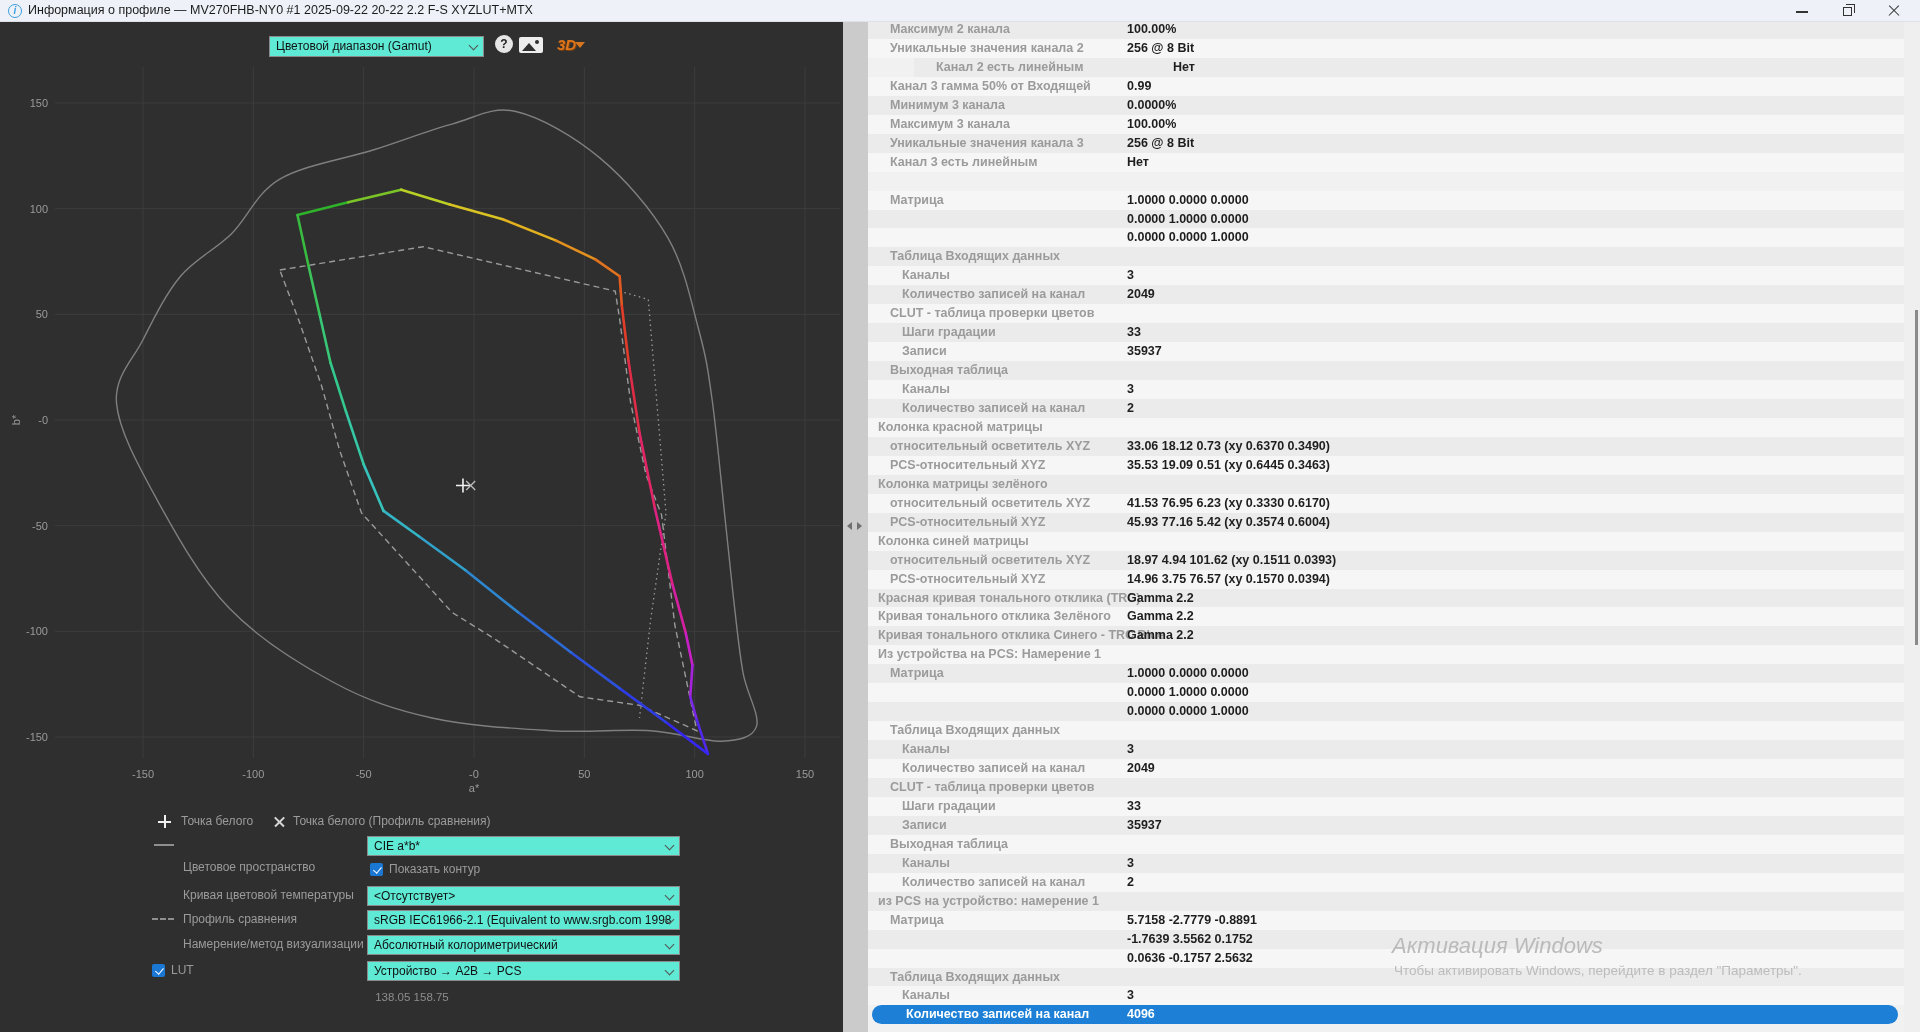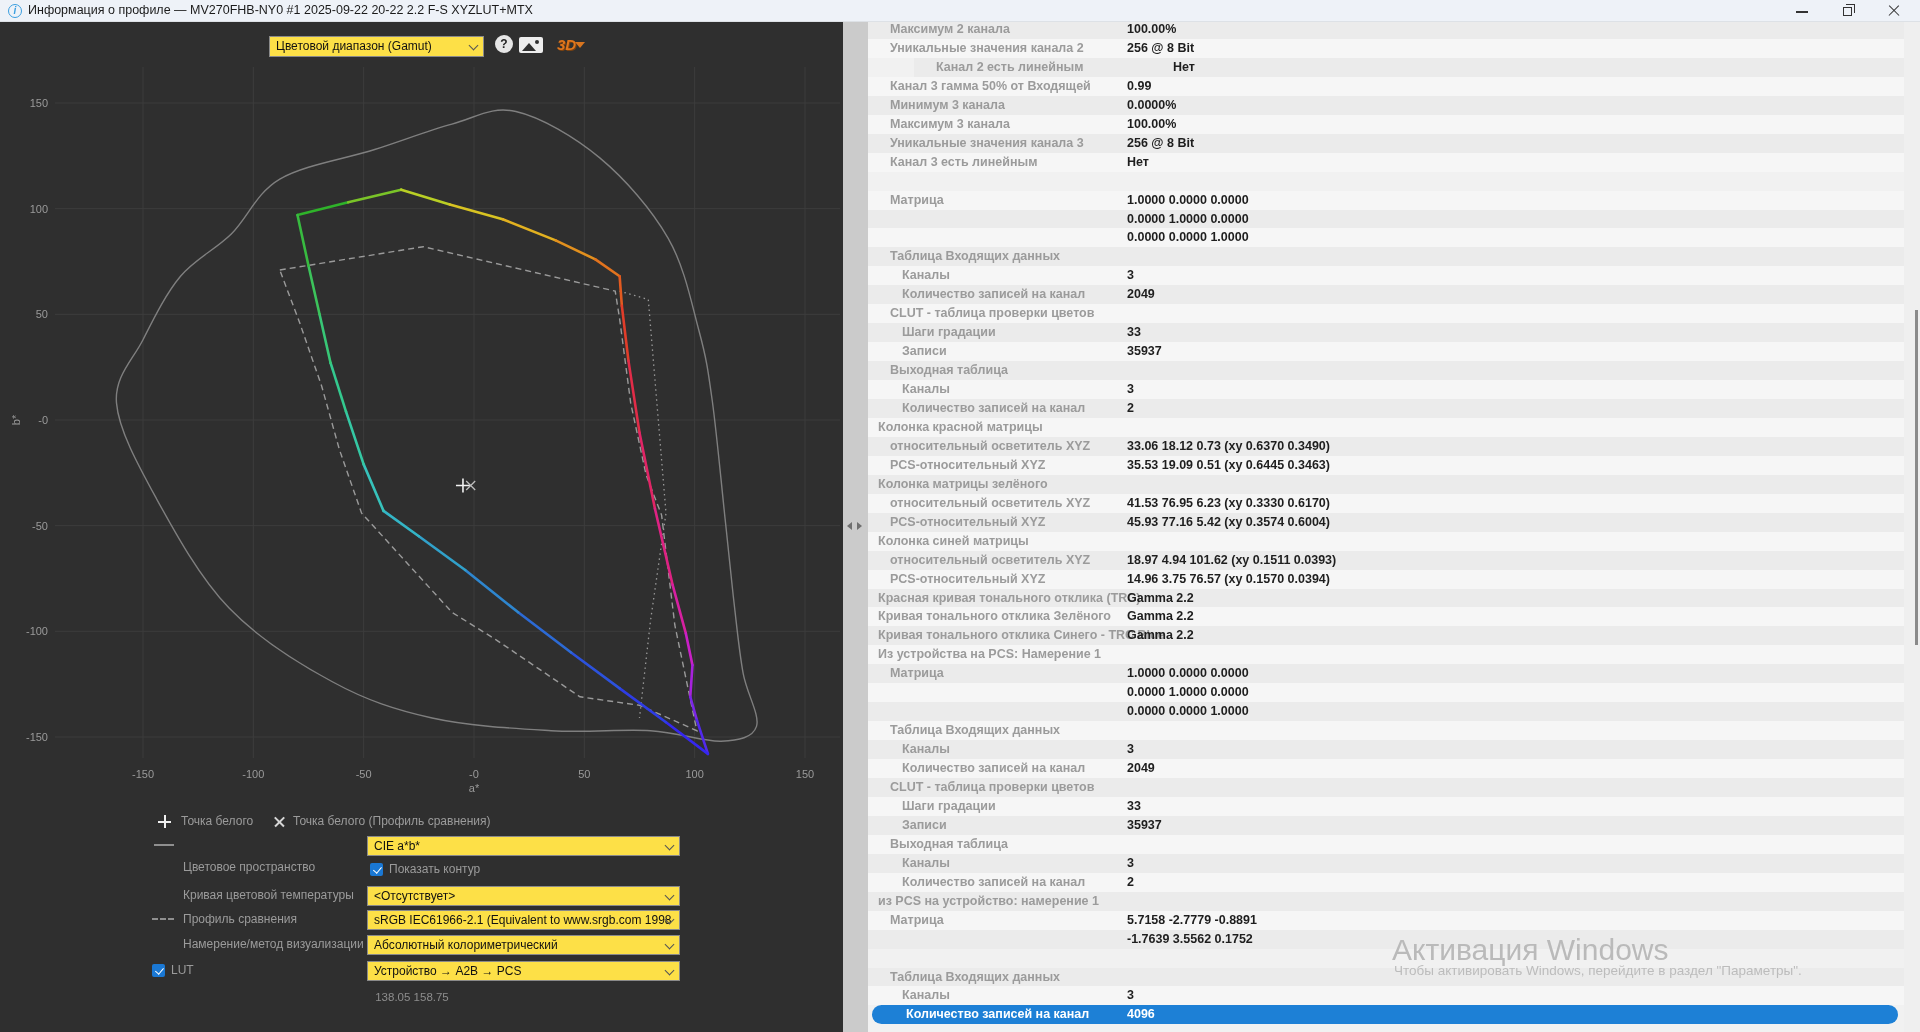--- a/index.html
+++ b/index.html
@@ -14,21 +14,21 @@
   #btn-min { left:1782px; } #btn-max { left:1828px; } #btn-close { left:1874px; }
   #btn-min i { position:absolute; left:14px; top:11px; width:12px; height:1.5px; background:#333; }
   #btn-max i { position:absolute; left:15px; top:7px; width:9px; height:9px; border:1.2px solid #333; background:transparent; }
   #btn-max i::before { content:''; position:absolute; left:2px; top:-4px; width:8px; height:8px; border:1.2px solid #333; border-bottom:none; border-left:none; }
   #btn-close i, #btn-close b { position:absolute; left:13px; top:10px; width:14px; height:1.4px; background:#333; }
   #btn-close i { transform:rotate(45deg);} #btn-close b { transform:rotate(-45deg);}
 
   
   #plot { position:absolute; left:0; top:22px; width:843px; height:1010px; background:#2f2f2f; }
   #plot-svg { position:absolute; left:0; top:0; }
-  .dd { position:absolute; height:20px; background:#fde047; border:1px solid #8a8a8a; font-size:12px; color:#111; line-height:18px; padding:0 18px 0 6px; white-space:nowrap; overflow:hidden; }
+  .dd { position:absolute; height:20px; background:#5eead4; border:1px solid #8a8a8a; font-size:12px; color:#111; line-height:18px; padding:0 18px 0 6px; white-space:nowrap; overflow:hidden; }
   .dd .chev { position:absolute; right:6px; top:5px; width:7px; height:7px; border:solid #555; border-width:0 0 1.5px 1.5px; transform:rotate(-45deg); }
   #gamut-dd { left:269px; top:14px; width:215px; height:21px; }
   #help-ic { position:absolute; left:495px; top:13px; width:18px; height:18px; border-radius:50%; background:#e6e6e6; color:#222; font-weight:bold; font-size:12px; text-align:center; line-height:18px; }
   #img-ic { position:absolute; left:519px; top:15px; width:24px; height:16px; background:#ededed; border-radius:2px; overflow:hidden; }
   #img-ic::before { content:''; position:absolute; left:3px; bottom:2px; border-left:7px solid transparent; border-right:7px solid transparent; border-bottom:8px solid #2f2f2f; }
   #img-ic::after { content:''; position:absolute; right:4px; top:3px; width:4px; height:4px; border-radius:50%; background:#2f2f2f; }
   #threed { position:absolute; left:548px; top:14px; font-size:15px; font-weight:bold; color:#e0761c; text-shadow:1px 1px 0 #7a4110; font-style:italic;margin-left:9px; }
   #threed-caret { position:absolute; left:575px; top:20px; border-left:5px solid transparent; border-right:5px solid transparent; border-top:6px solid #d8751f; }
 
   .plabel { position:absolute; color:#9b9b9b; font-size:12px; height:19px; line-height:19px; white-space:nowrap; }
@@ -54,21 +54,21 @@
   #details { position:absolute; left:868px; top:22px; width:1052px; height:1010px; background:#f1f1f1; overflow:hidden; }
   #rows { position:absolute; left:0; top:0; width:1036px; height:1010px;font-weight:bold; }
   .drow { position:absolute; left:0; width:1036px; height:19px; background:#ebebeb; font-size:12.5px; line-height:19px; }
   .drow.alt { background:#f6f6f6; }
   .dlab { position:absolute; color:#9b9b9b; white-space:nowrap; }
   .ind0 { left:10px; } .ind1 { left:22px; } .ind2 { left:34px; }
   .dval { position:absolute; left:259px; color:#1e1e1e; white-space:nowrap; }
   .drow.hl { left:4px; width:1026px; background:#1d80d6; border-radius:10px; }
   .drow.hl .dlab, .drow.hl .dval { color:#ffffff; }
   .drow.hl .dval { left:255px; }
-  #wm1 { position:absolute; left:524px; top:911px; font-size:30px; color:#bababa; }
+  #wm1 { position:absolute; left:524px; top:911px; font-size:22px; color:#bababa;font-style:italic; }
   #wm2 { position:absolute; left:526px; top:941px; font-size:13.5px; color:#bcbcbc; }
   #sb { position:absolute; right:0; top:0; width:16px; height:1010px; background:#efefef; }
   #sb-thumb { position:absolute; left:11px; top:288px; width:3px; height:335px; background:#8a8a8a; }
 </style>
 </head>
 <body>
 
 <div id="win">
 
   <div id="titlebar">
@@ -399,20 +399,24 @@
           <span class="dval"></span>
         </div>
         <div class="drow alt" style="top: 888.6px;">
           <span class="dlab ind1">Матрица</span>
           <span class="dval">5.7158 -2.7779 -0.8891</span>
         </div>
         <div class="drow" style="top: 907.6px;">
           <span class="dlab ind1"></span>
           <span class="dval">-1.7639 3.5562 0.1752</span>
         </div>
+        <div class="drow alt" style="top: 926.5px;">
+          <span class="dlab ind1"></span>
+          <span class="dval">0.0636 -0.1757 2.5632</span>
+        </div>
         <div class="drow" style="top: 945.5px;">
           <span class="dlab ind1">Таблица Входящих данных</span>
           <span class="dval"></span>
         </div>
         <div class="drow alt" style="top: 964.4px;">
           <span class="dlab ind2">Каналы</span>
           <span class="dval">3</span>
         </div>
         <div class="drow hl" style="top: 983.4px;">
           <span class="dlab ind2">Количество записей на канал</span>

